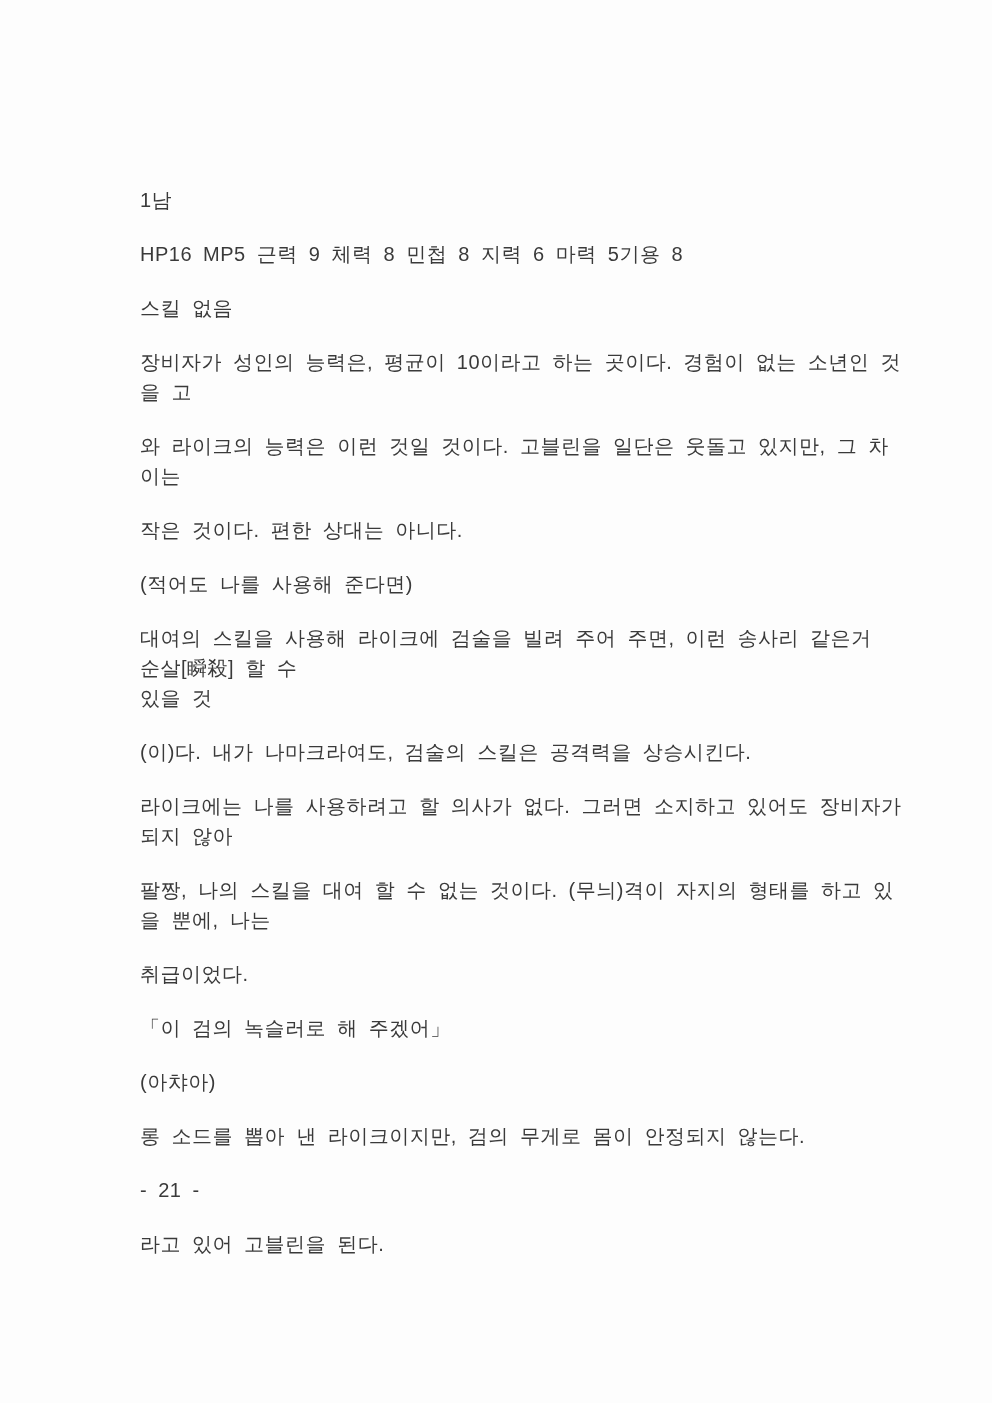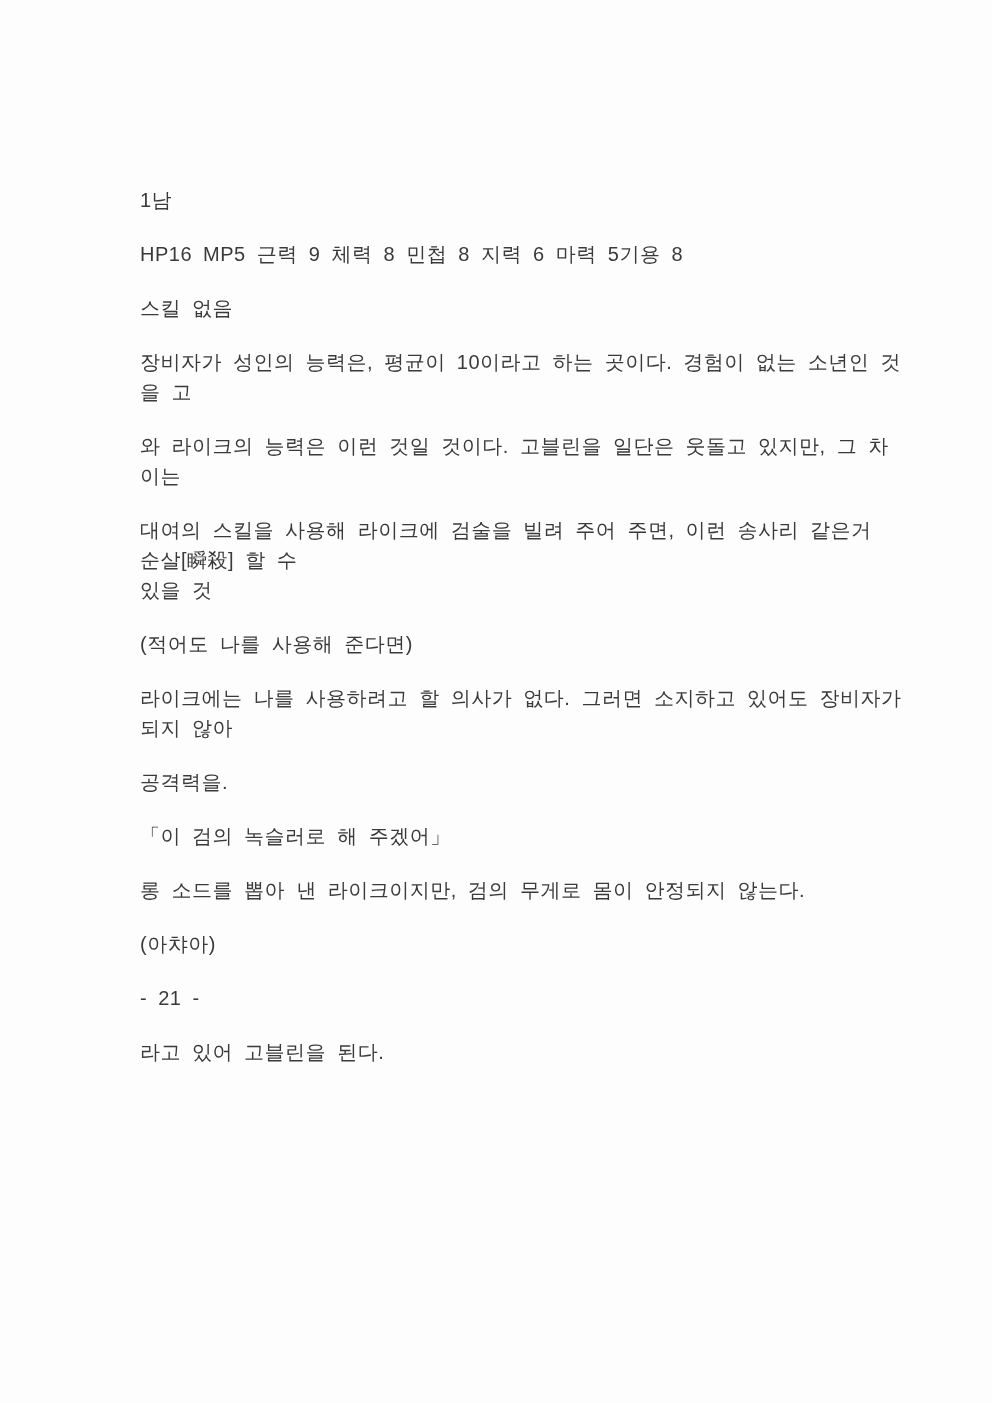--- a/index.html
+++ b/index.html
@@ -52,52 +52,59 @@
     </div>
 
     <div class="para">
       <div class="line">장비자가 성인의 능력은, 평균이 10이라고 하는 곳이다. 경험이 없는 소년인 것을 고</div>
     </div>
 
     <div class="para">
       <div class="line">와 라이크의 능력은 이런 것일 것이다. 고블린을 일단은 웃돌고 있지만, 그 차이는</div>
     </div>
 
+    <div class="para">
+      <div class="line">작은 것이다. 편한 상대는 아니다.</div>
+    </div>
+
+    <div class="para">
+      <div class="line">(적어도 나를 사용해 준다면)</div>
+    </div>
 
     <div class="para">
       <div class="line">대여의 스킬을 사용해 라이크에 검술을 빌려 주어 주면, 이런 송사리 같은거 순살[瞬殺] 할 수</div>
       <div class="line">있을 것</div>
     </div>
 
     <div class="para">
-      <div class="line">(적어도 나를 사용해 준다면)</div>
+      <div class="line">(이)다. 내가 나마크라여도, 검술의 스킬은 공격력을 상승시킨다.</div>
     </div>
-
 
     <div class="para">
       <div class="line">라이크에는 나를 사용하려고 할 의사가 없다. 그러면 소지하고 있어도 장비자가 되지 않아</div>
     </div>
 
     <div class="para">
+      <div class="line">팔짱, 나의 스킬을 대여 할 수 없는 것이다. (무늬)격이 자지의 형태를 하고 있을 뿐에, 나는</div>
     </div>
 
     <div class="para">
-      <div class="line">공격력을.</div>
+      <div class="line">취급이었다.</div>
     </div>
 
     <div class="para">
       <div class="line">「이 검의 녹슬러로 해 주겠어」</div>
     </div>
 
     <div class="para">
-      <div class="line">롱 소드를 뽑아 낸 라이크이지만, 검의 무게로 몸이 안정되지 않는다.</div>
+      <div class="line">(아챠아)</div>
     </div>
 
     <div class="para">
-      <div class="line">(아챠아)</div>
+      <div class="line">롱 소드를 뽑아 낸 라이크이지만, 검의 무게로 몸이 안정되지 않는다.</div>
     </div>
 
     <div class="para">
       <div class="line">- 21 -</div>
     </div>
 
 
     <div class="para">
       <div class="line">라고 있어 고블린을 된다.</div>
     </div>

